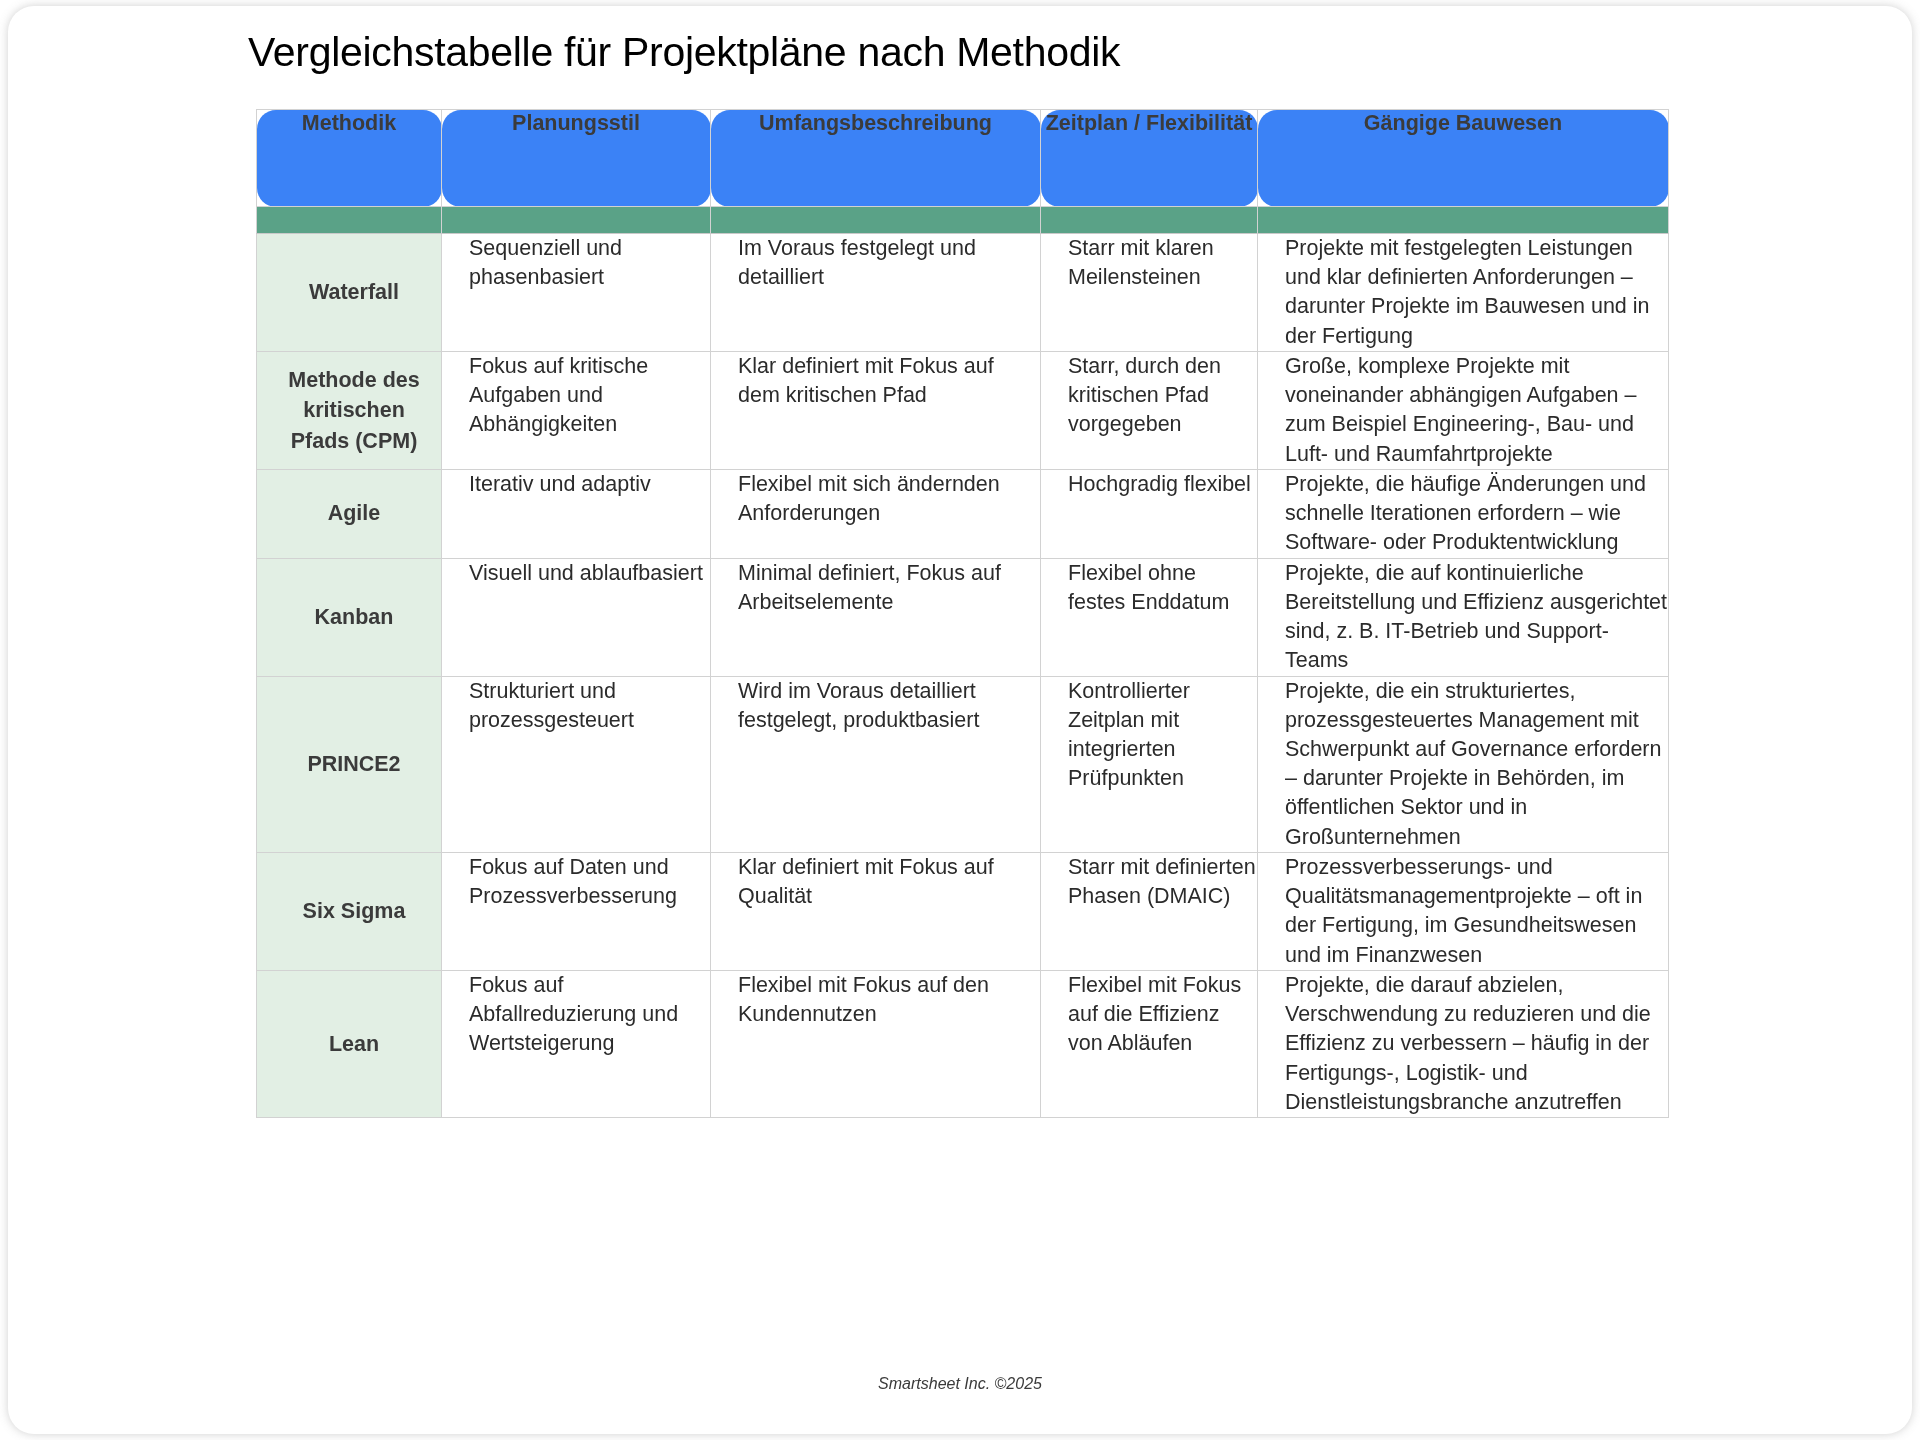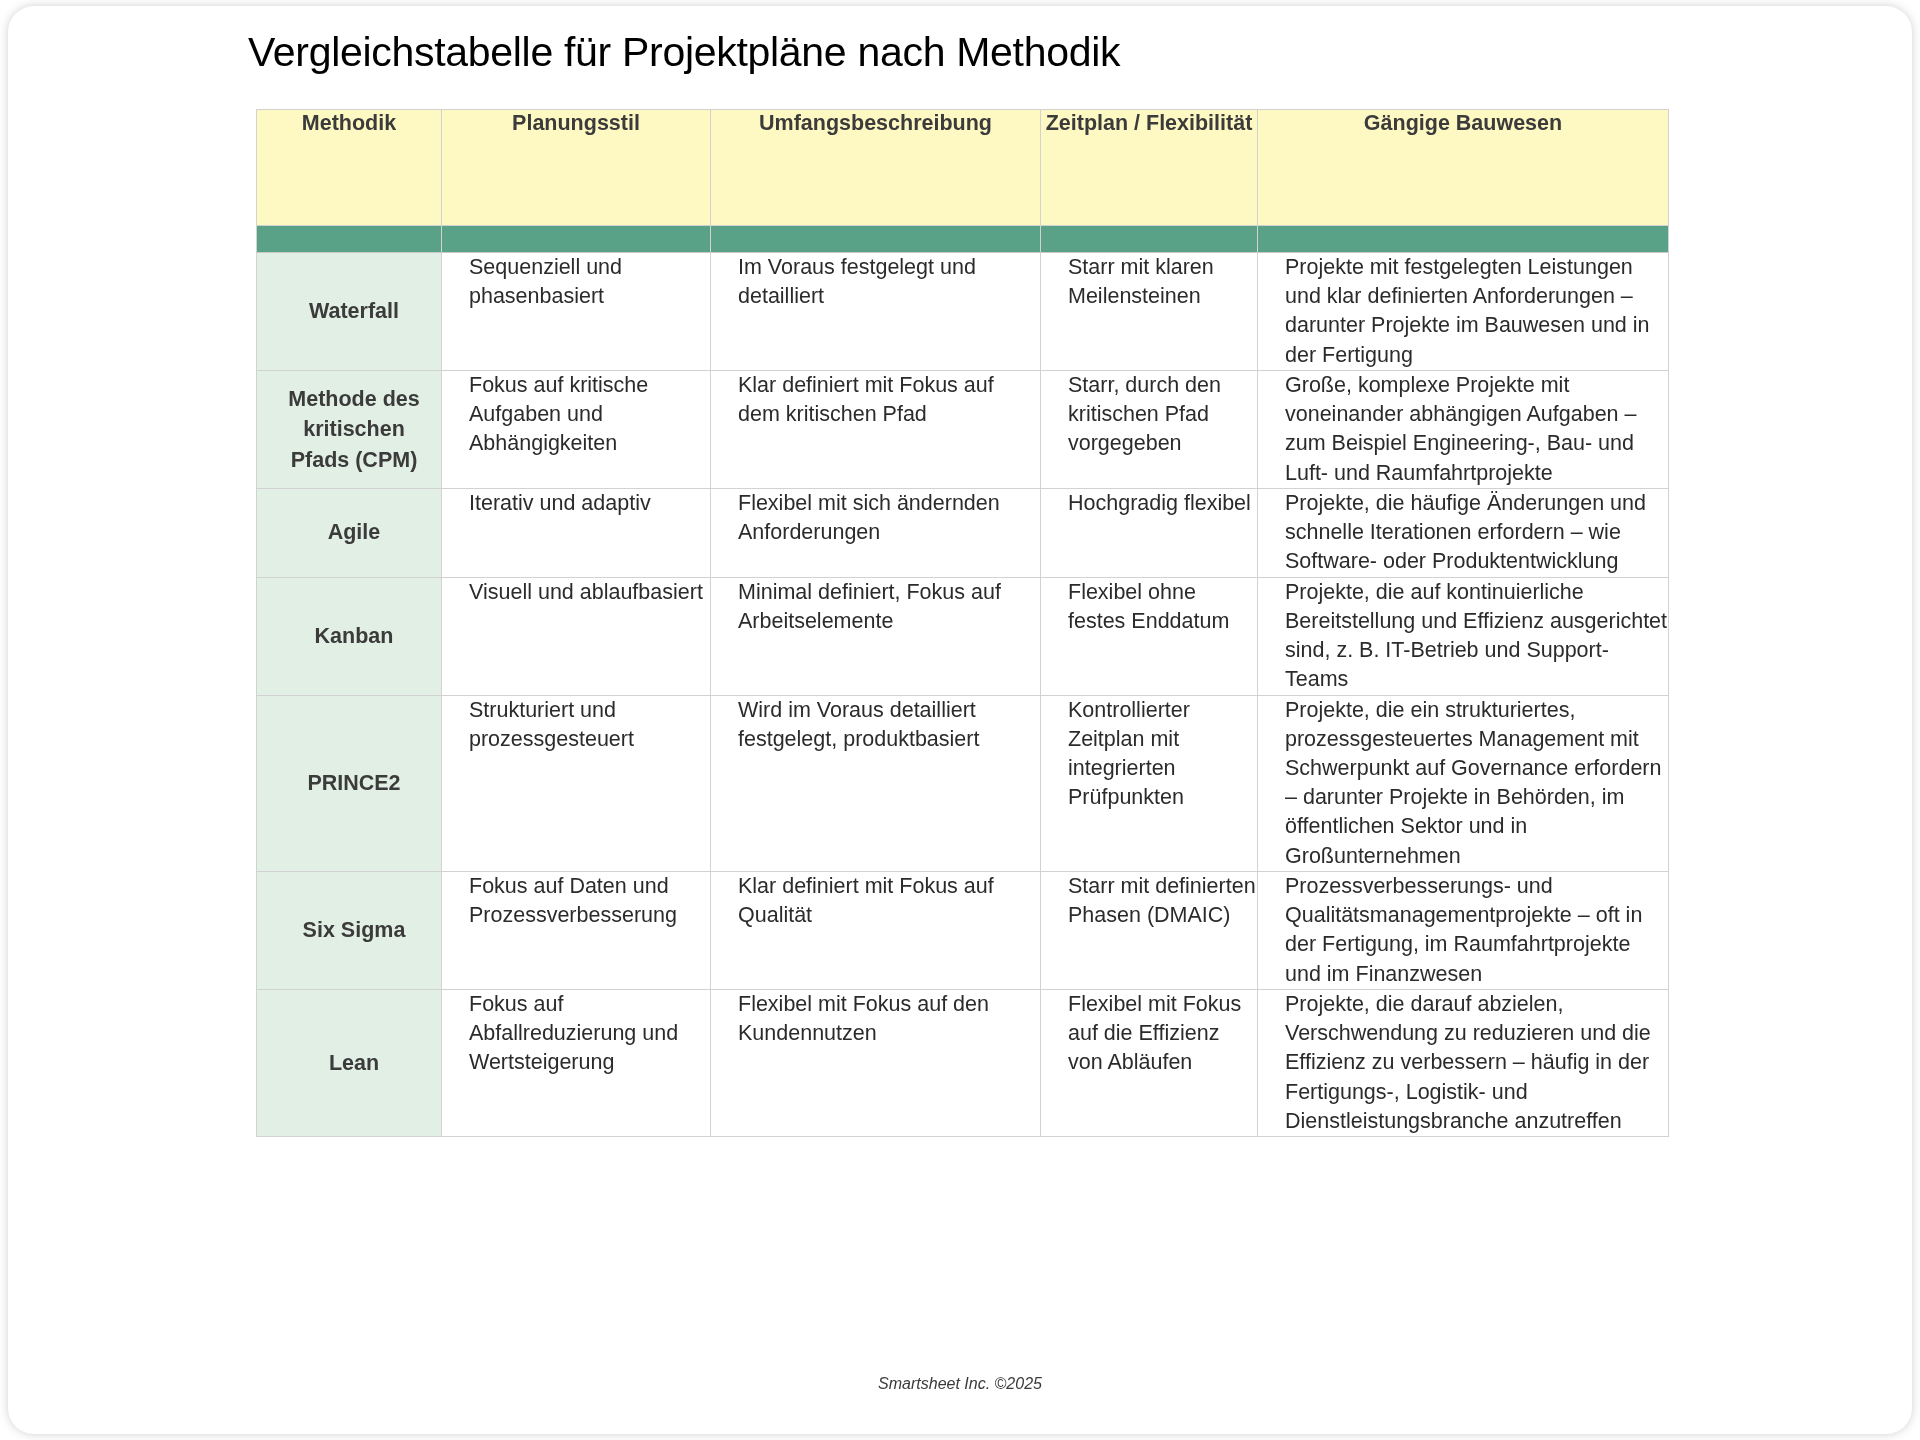--- a/index.html
+++ b/index.html
@@ -71,29 +71,30 @@
   table.cmp col.c4 { width: 411px; }
 
   table.cmp th, table.cmp td {
     border: 1px solid #d2d2d2;
     vertical-align: top;
     padding: 0;
   }
 
   
   thead th {
-    background: #fef9c3;
-    height: 116px;
+    background: #3b82f6;
+    height: 97px;
     text-align: center;
     vertical-align: middle;
     font-size: 21.5px;
     font-weight: bold;
     color: #3b3b3b;
     line-height: 1.3;
     padding: 6px 10px;
+    border-radius: 19px;
   }
 
   
   tr.divider td {
     background: #5aa287;
     height: 27px;
     padding: 0;
     border-top: 1px solid #c9c9c9;
     border-bottom: 1px solid #c9c9c9;
   }
@@ -205,21 +206,21 @@
               <td class="body-cell">Wird im Voraus detailliert festgelegt, produktbasiert</td>
               <td class="body-cell">Kontrollierter Zeitplan mit integrierten Prüfpunkten</td>
               <td class="body-cell">Projekte, die ein strukturiertes, prozessgesteuertes Management mit Schwerpunkt auf Governance erfordern – darunter Projekte in Behörden, im öffentlichen Sektor und in Großunternehmen</td>
             </tr>
 
             <tr>
               <td class="method">Six Sigma</td>
               <td class="body-cell">Fokus auf Daten und Prozessverbesserung</td>
               <td class="body-cell">Klar definiert mit Fokus auf Qualität</td>
               <td class="body-cell">Starr mit definierten Phasen (DMAIC)</td>
-              <td class="body-cell">Prozessverbesserungs- und Qualitätsmanagementprojekte – oft in der Fertigung, im Raumfahrtprojekte und im Finanzwesen</td>
+              <td class="body-cell">Prozessverbesserungs- und Qualitätsmanagementprojekte – oft in der Fertigung, im Gesundheitswesen und im Finanzwesen</td>
             </tr>
 
             <tr>
               <td class="method">Lean</td>
               <td class="body-cell">Fokus auf Abfallreduzierung und Wertsteigerung</td>
               <td class="body-cell">Flexibel mit Fokus auf den Kundennutzen</td>
               <td class="body-cell">Flexibel mit Fokus auf die Effizienz von Abläufen</td>
               <td class="body-cell">Projekte, die darauf abzielen, Verschwendung zu reduzieren und die Effizienz zu verbessern – häufig in der Fertigungs-, Logistik- und Dienstleistungsbranche anzutreffen</td>
             </tr>
           </tbody>

